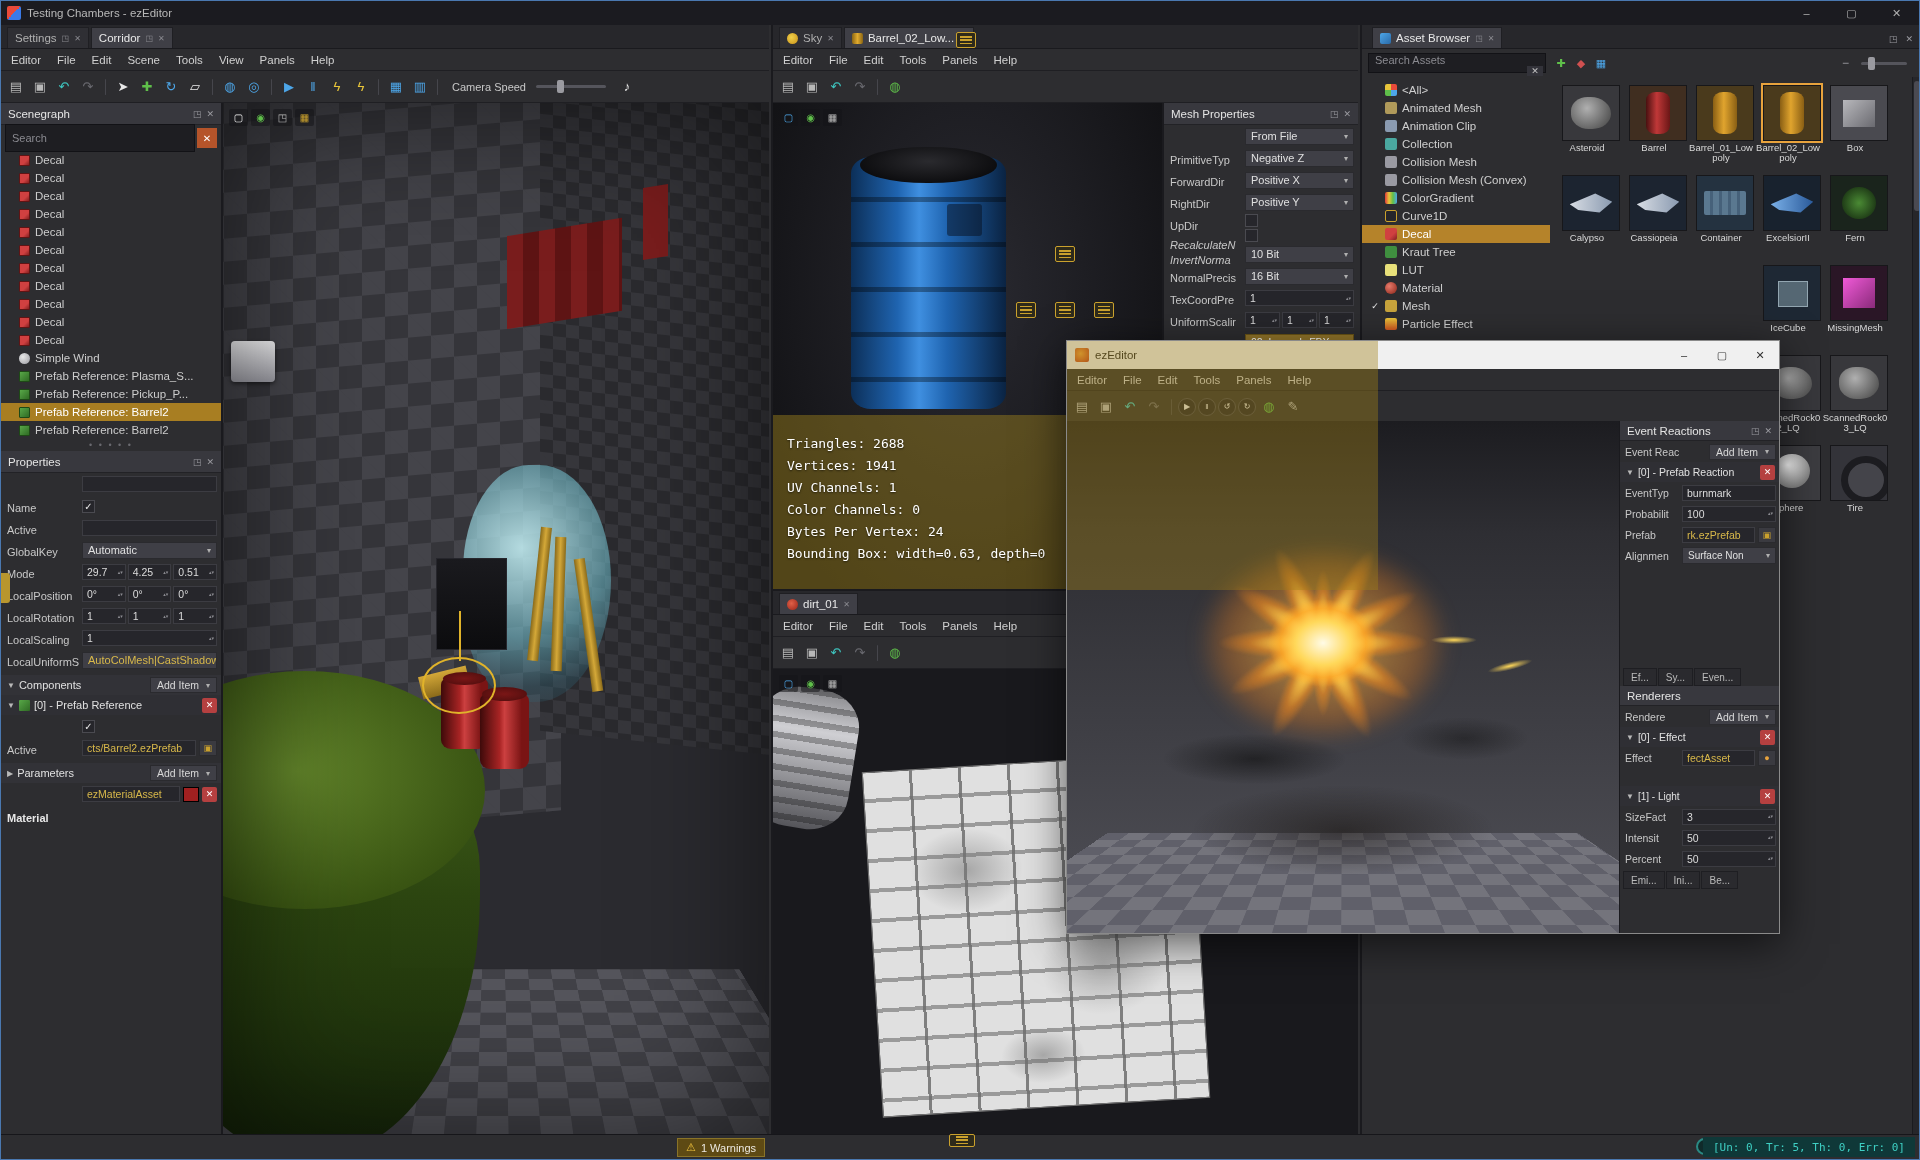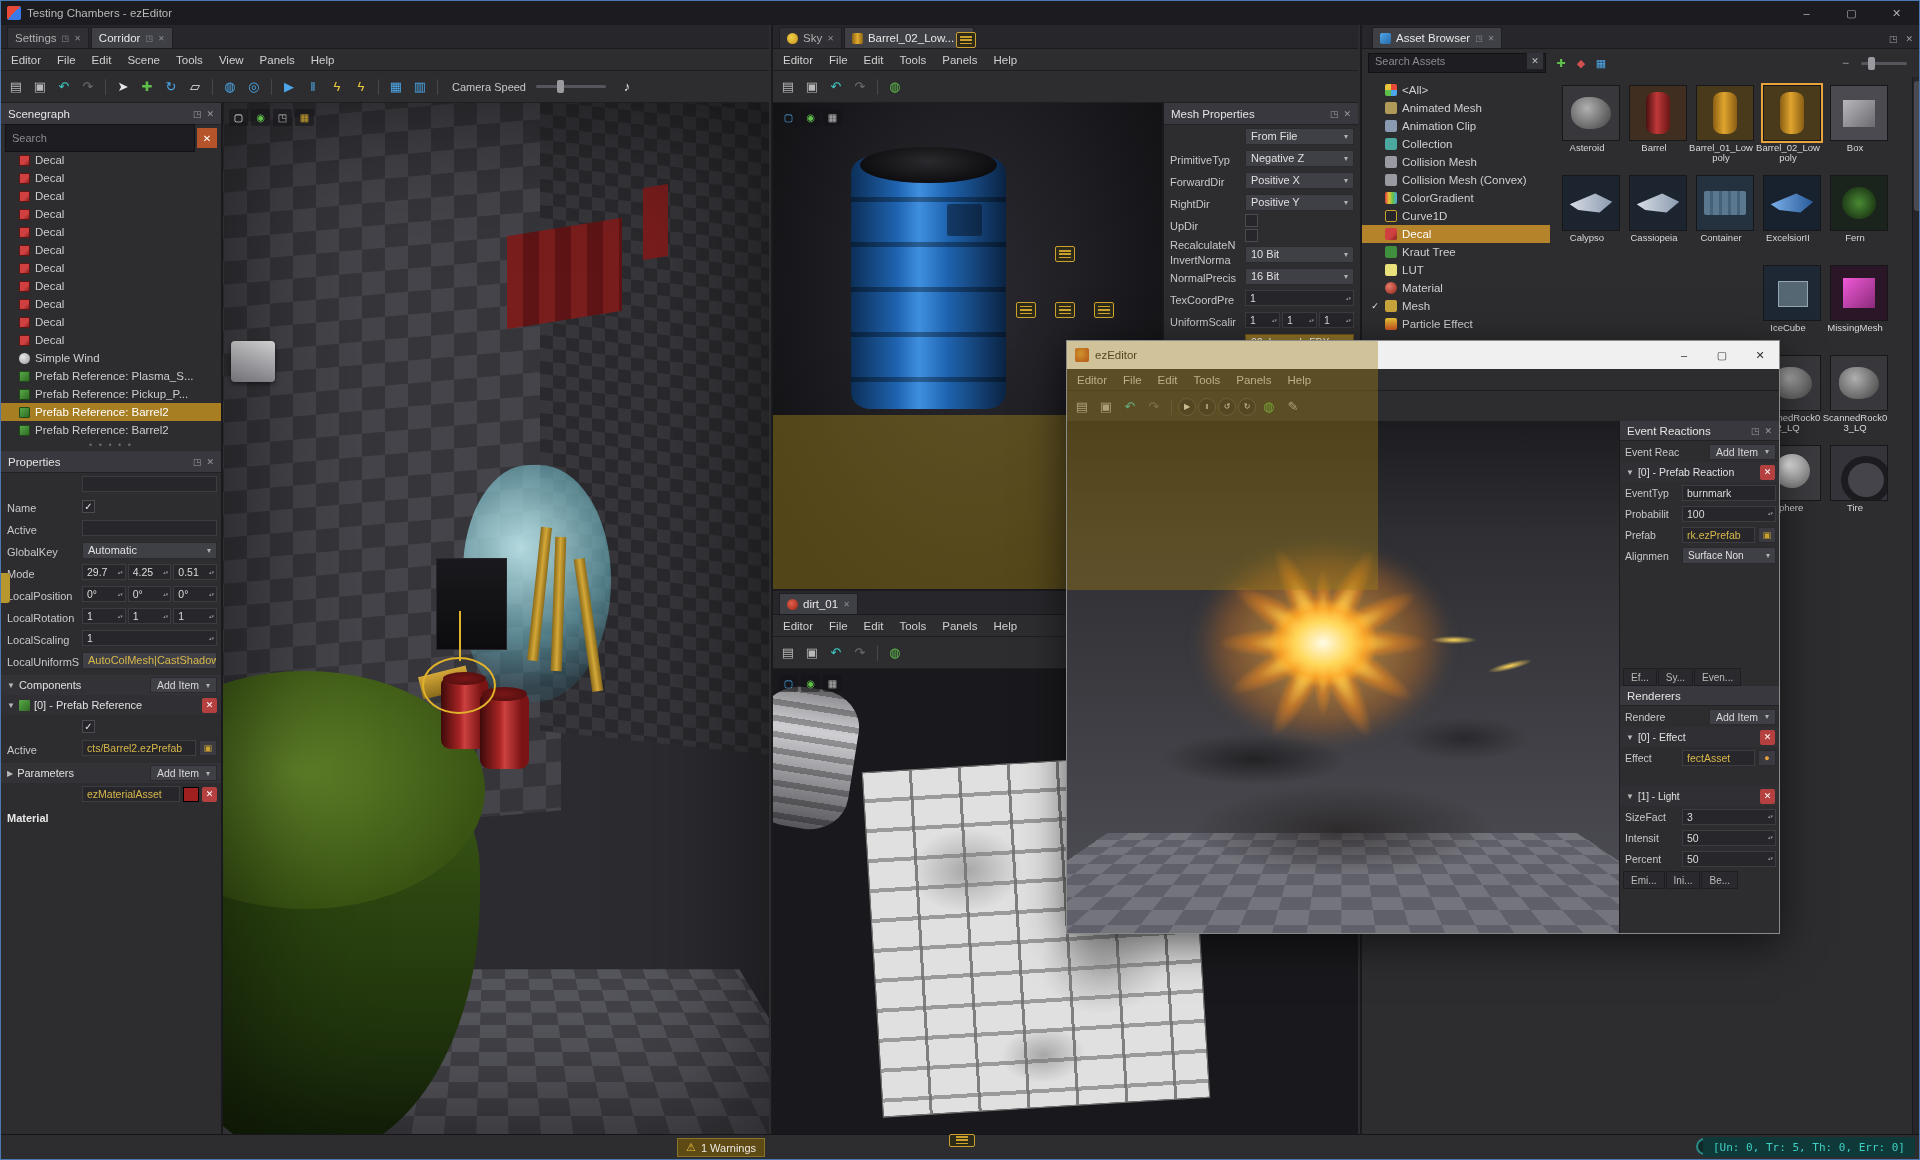--- a/index.html
+++ b/index.html
@@ -137,21 +137,21 @@
   .bbody::before { content:""; position:absolute; inset:0; border-radius:inherit;
            background:repeating-linear-gradient(180deg,transparent 0 40px,rgba(0,0,0,.35) 40px 45px); }
   .blid { position:absolute; left:6%; top:0; width:88%; height:14%; border-radius:50%;
           background:radial-gradient(ellipse at 50% 40%,#2a2a2e,#0a0a0c 80%); }
   .bpatch { position:absolute; right:16%; top:22%; width:22%; height:12%; background:rgba(8,16,30,.5); border-radius:3px; }
   .stats { position:absolute; left:14px; bottom:28px; display:flex; flex-direction:column; gap:7px; z-index:6;
            font:13px "DejaVu Sans Mono",monospace; color:#fff; text-shadow:0 1px 2px rgba(0,0,0,.6); white-space:nowrap; }
   .tintbar { position:absolute; left:0; right:0; top:312px; bottom:0; background:rgba(172,140,28,.42); z-index:5; pointer-events:none; }
 
   .mesh-props { width:196px; flex:none; background:#2d2d30; border-left:2px solid #1a1a1e; display:flex; flex-direction:column; overflow:hidden; }
-  .mp-cb { height:15px; }
+  .mp-cb { height:15px;font-style:italic; }
   .assetfield { flex:1; height:17px; background:#93762a; border:1px solid #6a5416; color:#fff; display:flex; align-items:center; padding:0 5px; font-size:10.5px; overflow:hidden; white-space:nowrap; }
 
   
   .dirt { position:absolute; left:0; right:0; top:564px; bottom:0; border-top:2px solid #1a1a1e; background:#fca5a5; display:flex; flex-direction:column; }
   .dirt-vp { flex:1; position:relative; overflow:hidden; background:#19191d; }
   .d-pipe { position:absolute; left:-3%; top:4%; width:17%; height:30%; transform:rotate(9deg); border-radius:40%/26%;
             background:linear-gradient(180deg,#8a8a8e,#cfcfd3 30%,#55555a); }
   .d-pipe::after { content:""; position:absolute; inset:0; border-radius:inherit;
             background:repeating-linear-gradient(180deg,rgba(0,0,0,.28) 0 6px,transparent 6px 16px); }
   .d-brick { position:absolute; left:17%; top:20%; width:56%; height:74%; transform:rotate(-3.5deg); border:1px solid #777;
@@ -159,21 +159,21 @@
                         repeating-linear-gradient(180deg,#e0e0e0 0 26px,#9a9a9a 26px 30px); }
   .d-brick::after { content:""; position:absolute; inset:0;
              background:radial-gradient(ellipse 80px 60px at 30% 30%,rgba(120,120,120,.55),transparent 70%),
                         radial-gradient(ellipse 90px 70px at 70% 60%,rgba(130,130,130,.5),transparent 70%),
                         radial-gradient(ellipse 60px 40px at 50% 85%,rgba(110,110,110,.5),transparent 70%); }
 
   
   .ab-tabrow { height:24px; display:flex; align-items:flex-end; padding-left:10px; background:#27272b; border-bottom:1px solid #1a1a1e; }
   .ab-corner { margin-left:auto; display:flex; gap:8px; padding:0 8px 4px 0; font-size:9px; color:#9a9aa0; }
   .ab-search { height:28px; display:flex; align-items:center; padding:2px 6px; gap:6px; }
-  .ab-input { width:178px; height:20px; background:#1e1e22; border:1px solid #121216; display:flex; align-items:center; padding:0 2px 4px 6px; color:#8a8a90; font-size:11px; }
+  .ab-input { width:178px; height:20px; background:#1e1e22; border:1px solid #121216; display:flex; align-items:flex-start; padding:0 2px 4px 6px; color:#8a8a90; font-size:11px;flex-direction:column; }
   .ab-clear { margin-left:auto; width:16px; height:16px; background:#33333a; color:#c0c0c0; font-size:9px; display:flex; align-items:center; justify-content:center; }
   .fico { width:18px; height:18px; display:flex; align-items:center; justify-content:center; font-size:11px; }
   .ab-zoom { margin-left:auto; display:flex; align-items:center; gap:4px; color:#9a9aa0; }
   .ab-body { position:absolute; top:52px; left:0; right:0; bottom:0; display:flex; }
   .ab-tree { width:188px; flex:none; padding-top:4px; overflow:hidden; }
   .ab-row { height:18px; display:flex; align-items:center; gap:5px; padding-left:8px; font-size:11.5px; color:#cfcfcf; white-space:nowrap; overflow:hidden; }
   .ab-row[data-sel="true"] { background:#b5832a; color:#fff; }
   .ab-chk { width:10px; flex:none; font-size:9px; color:#e8e8e8; text-align:center; }
   .ab-ico { width:12px; height:12px; border-radius:2px; flex:none; background:#6a6a70; }
   [data-icon="all"]        .ab-ico { background:conic-gradient(#e84a3a 0 25%,#4da6e8 0 50%,#5fbf4a 0 75%,#e8c53a 0); }
@@ -660,20 +660,29 @@
     </div>
 
     <div class="mid-body">
 
       <div class="bvp">
         <div class="bbarrel">
           <div class="bbody"></div>
             <div class="blid"></div>
             <div class="bpatch"></div>
         </div>
+        <div class="stats">
+
+        <div class="stat-line">Triangles: 2688</div>
+            <div class="stat-line">Vertices: 1941</div>
+            <div class="stat-line">UV Channels: 1</div>
+            <div class="stat-line">Color Channels: 0</div>
+            <div class="stat-line">Bytes Per Vertex: 24</div>
+            <div class="stat-line">Bounding Box: width=0.63, depth=0</div>
+          </div>
         <div class="tintbar"></div>
         <div class="vp-tools">
 
         <span class="vpt" data-c="blue">▢</span>
             <span class="vpt" data-c="green">◉</span>
             <span class="vpt" data-c="dim">▦</span>
           </div>
       </div>
 
       <div class="mesh-props">

